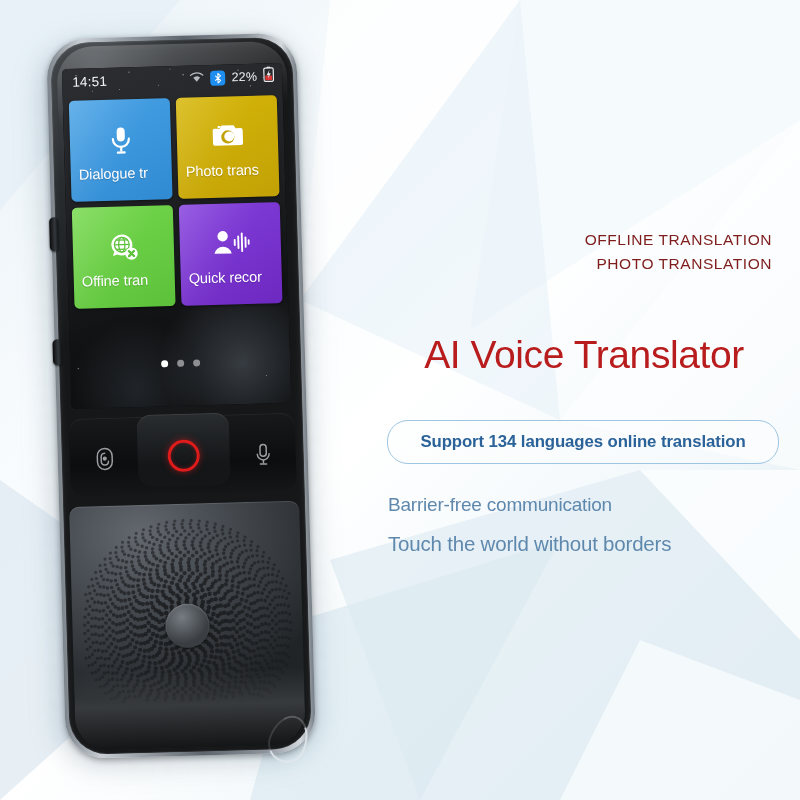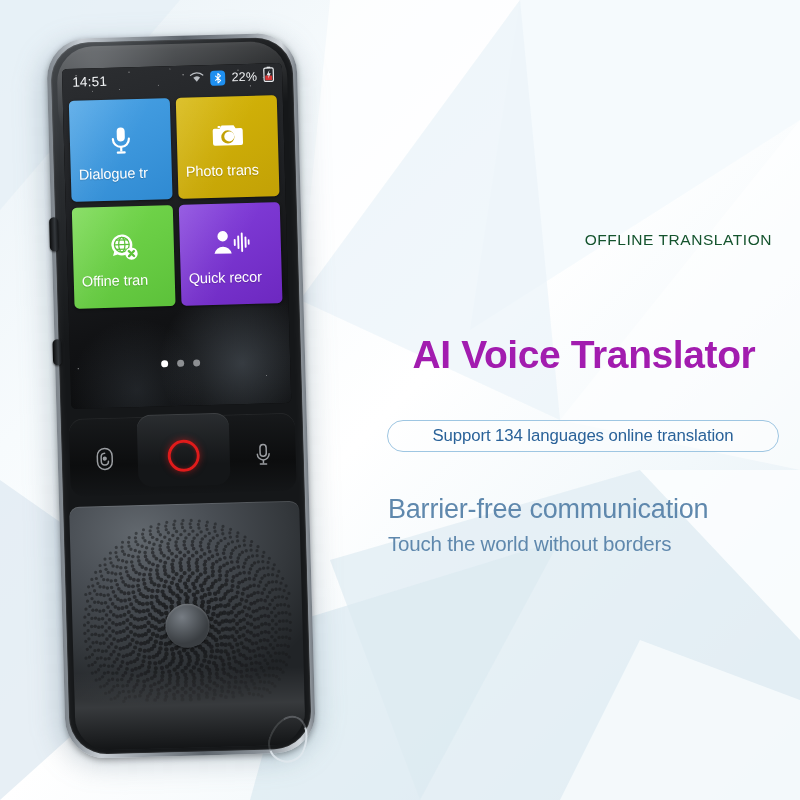--- a/index.html
+++ b/index.html
@@ -99,28 +99,28 @@
   .spk-hub{position:absolute;left:50%;top:100px;width:44px;height:44px;margin-left:-22px;border-radius:50%;
      background:radial-gradient(60% 60% at 38% 30%,#767c83,#52575c 60%,#3a3e42);
      box-shadow:inset 0 1px 2px rgba(255,255,255,.2), 0 1px 3px rgba(0,0,0,.5);}
 
   .lanyard{position:absolute;left:228px;top:700px;width:34px;height:44px;
      border-radius:50% 50% 50% 50%/60% 60% 40% 40%;transform:rotate(22deg);
      border:2px solid rgba(225,232,238,.85);border-top-color:rgba(225,232,238,.25);
      border-left-color:rgba(225,232,238,.15);}
 
   
-  .kicker{position:absolute;right:28px;top:228px;text-align:right;color:#14532d;
+  .kicker{position:absolute;right:28px;top:228px;text-align:right;color:#7f1d1d;
      font-size:15.5px;line-height:23.5px;letter-spacing:.55px;font-weight:400;}
   .headline{position:absolute;left:388px;right:20px;top:333px;text-align:center;
-     font-size:39px;line-height:1.12;color:#a21caf;letter-spacing:-.4px;font-weight:700;}
-  .pill{position:absolute;left:387px;top:420px;width:392px;height:32px;box-sizing:border-box;
+     font-size:39px;line-height:1.12;color:#b91c1c;letter-spacing:-.4px;font-weight:400;}
+  .pill{position:absolute;left:387px;top:420px;width:392px;height:44px;box-sizing:border-box;
      border:1.6px solid #9ec6e2;border-radius:21px;display:flex;align-items:center;justify-content:center;
-     color:#2a6299;font-size:16.8px;font-weight:400;letter-spacing:-.1px;background:rgba(255,255,255,.30);}
-  .sub1{position:absolute;left:388px;top:494px;color:#5f88ad;font-size:27px;letter-spacing:-.2px;}
+     color:#2a6299;font-size:16.8px;font-weight:700;letter-spacing:-.1px;background:rgba(255,255,255,.30);}
+  .sub1{position:absolute;left:388px;top:494px;color:#5f88ad;font-size:19px;letter-spacing:-.2px;}
   .sub2{position:absolute;left:388px;right:22px;top:532px;text-align:left;color:#5f88ad;font-size:20.5px;letter-spacing:-.2px;}
 </style>
 </head>
 <body>
 
 <div id="bg">
   <svg viewBox="0 0 800 800" xmlns="http://www.w3.org/2000/svg">
     <polygon points="330,0 520,0 300,300" fill="#ffffff" opacity=".75"></polygon>
     <polygon points="520,0 800,0 800,120 470,330" fill="#f4fafd" opacity=".9"></polygon>
     <polygon points="300,300 520,0 560,420" fill="#eaf3f9" opacity=".65"></polygon>
@@ -1405,20 +1405,21 @@
     </svg>
     <div class="spk-hub"></div>
     <div class="spk-gloss"></div>
   </div>
 
   <div class="lanyard"></div>
 </div>
 
 <div class="kicker">
   <div>OFFLINE TRANSLATION</div>
+  <div>PHOTO TRANSLATION</div>
 </div>
 
 <div class="headline">AI Voice Translator</div>
 
 <div class="pill">
   <span>Support 134 languages online translation</span>
 </div>
 
 <div class="sub1">Barrier-free communication</div>
 <div class="sub2">Touch the world without borders</div>

